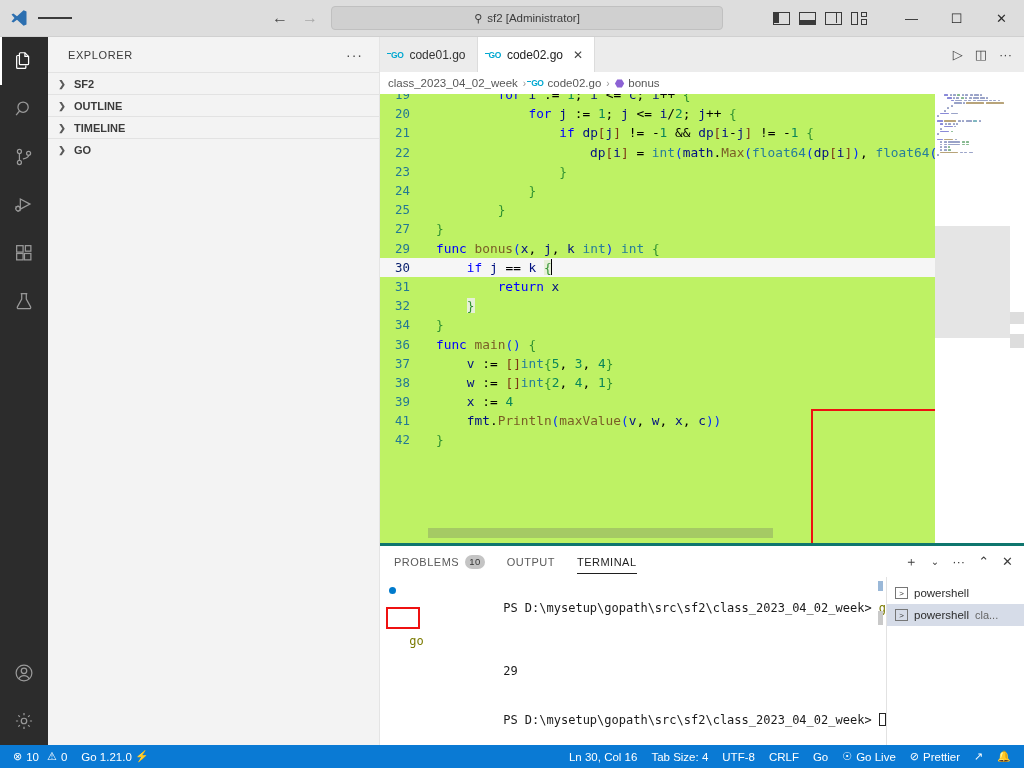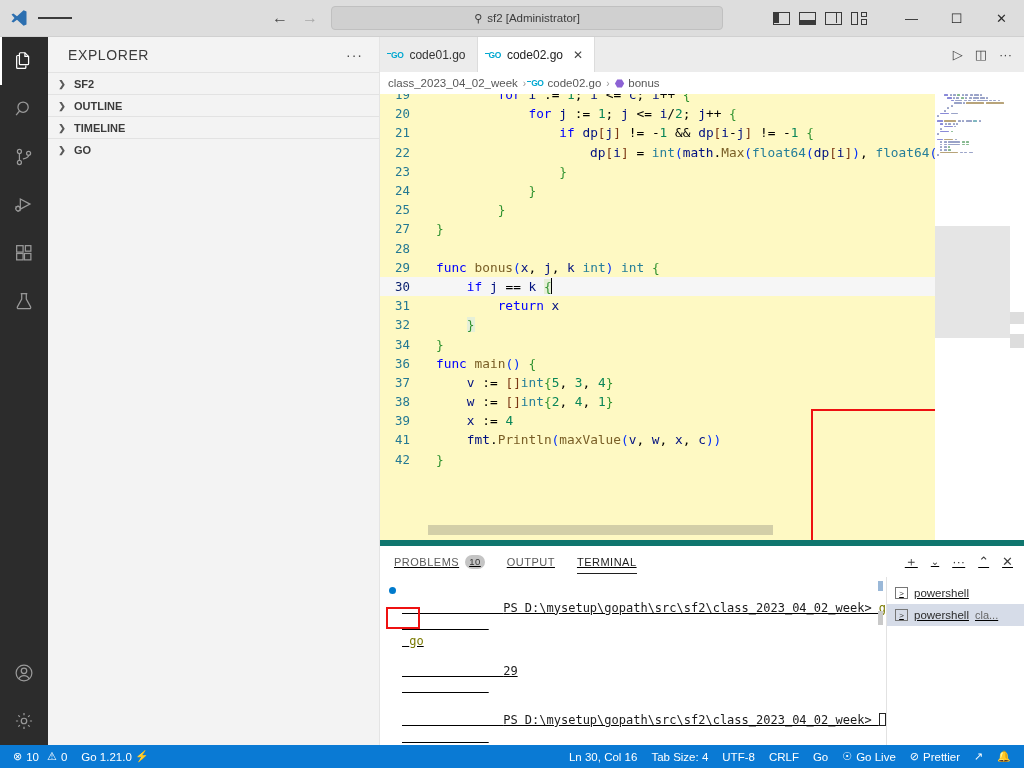--- a/index.html
+++ b/index.html
@@ -57,21 +57,21 @@
 
   
   .sidebar {
     width:332px; flex:0 0 332px; background:#f3f3f3; border-right:1px solid #e4e4e4;
     display:flex; flex-direction:column;
   }
   .sb-header {
     height:35px; display:flex; align-items:center; justify-content:space-between;
     padding:0 16px 0 20px;
   }
-  .sb-title { font-size:14px; letter-spacing:.6px; color:#3b3b3b; }
+  .sb-title { font-size:11px; letter-spacing:.6px; color:#3b3b3b; }
   .sb-dots { color:#4a4a4a; font-size:14px; letter-spacing:1px; cursor:pointer; }
   .sb-section {
     height:22px; display:flex; align-items:center; gap:6px; padding-left:8px;
     font-size:11px; font-weight:bold; color:#3b3b3b; cursor:pointer;
     border-top:1px solid #e2e2e2;
   }
   .sb-section:first-of-type { border-top:none; }
   .chev { font-size:9px; color:#5a5a5a; display:inline-block; width:12px; text-align:center; }
 
   
@@ -93,21 +93,21 @@
 
   .breadcrumbs {
     height:22px; display:flex; align-items:center; gap:5px; padding-left:8px;
     font-size:11.5px; color:#575757; background:#fff;
   }
   .bc-sep { color:#999; font-size:10px; }
   .bc-item { cursor:pointer; display:flex; align-items:center; gap:4px; }
   .hexicon { color:#8c62d4; font-size:11px; }
 
   
-  .codearea { flex:1; position:relative; background:#fef9c3; overflow:hidden; min-height:0; }
+  .codearea { flex:1; position:relative; background:#bef264; overflow:hidden; min-height:0; }
   .codescroll { position:absolute; inset:0 89px 0 0; overflow:hidden; }
   .codelines { position:relative; font-family:"DejaVu Sans Mono", monospace; font-size:12.8px; }
   .cline { height:19.2px; display:flex; align-items:center; white-space:pre; }
   .cline.cur { background:#f6f6f6; }
   .lnum {
     width:48px; flex:0 0 48px; text-align:right; padding-right:18px;
     color:#237893; font-size:12.4px; user-select:none;
   }
   .cline.cur .lnum { color:#0b216f; }
   .ctext { padding-left:8px; }
@@ -133,21 +133,21 @@
   .minimap { position:absolute; top:0; right:14px; width:75px; bottom:0; background:#fff; overflow:hidden; }
   .mm-row { height:2.6px; display:flex; gap:1.4px; padding-left:2px; align-items:center; }
   .mm-seg { height:1.7px; border-radius:.5px; }
   .mm-slider { position:absolute; left:0; right:0; top:132px; height:112px; background:rgba(0,0,0,.10); }
   .editor-vscroll { position:absolute; top:0; right:0; width:14px; bottom:0; background:#fff; }
   .editor-vscroll .thumb { position:absolute; right:0; width:14px; background:rgba(100,100,100,.22); }
   .hscroll { position:absolute; left:48px; right:89px; bottom:5px; height:10px; }
   .hscroll .hthumb { height:10px; background:rgba(100,100,100,.28); }
 
   
-  .panel { flex:0 0 180px; display:flex; flex-direction:column; border-top:6px solid #0f766e; background:#fff;text-decoration:underline; }
+  .panel { flex:0 0 180px; display:flex; flex-direction:column; border-top:3px solid #0f766e; background:#fff; }
   .panelhdr { height:31px; display:flex; align-items:center; padding-left:14px; position:relative; }
   .ptab {
     font-size:11px; letter-spacing:.5px; color:#5a5a5a; margin-right:22px; cursor:pointer;
     display:flex; align-items:center; gap:6px; height:31px; position:relative;
   }
   .ptab.active { color:#1f1f1f; }
   .ptab.active::after {
     content:""; position:absolute; left:0; right:0; bottom:3px; height:1.5px; background:#1f1f1f;
   }
   .pbadge {
@@ -365,21 +365,20 @@
         <div class="codescroll">
           <div class="codelines" id="codelines" style="margin-top:-9px;">
               <div class="cline"><span class="lnum">19</span><span class="ctext">        <span class="kw">for</span> <span class="var">i</span> <span class="op">:</span><span class="op">=</span> <span class="num">1</span><span class="op">;</span> <span class="var">i</span> <span class="op">&lt;</span><span class="op">=</span> <span class="var">c</span><span class="op">;</span> <span class="var">i</span><span class="op">+</span><span class="op">+</span> <span class="br2">{</span></span></div>
               <div class="cline"><span class="lnum">20</span><span class="ctext">            <span class="kw">for</span> <span class="var">j</span> <span class="op">:</span><span class="op">=</span> <span class="num">1</span><span class="op">;</span> <span class="var">j</span> <span class="op">&lt;</span><span class="op">=</span> <span class="var">i</span><span class="op">/</span><span class="num">2</span><span class="op">;</span> <span class="var">j</span><span class="op">+</span><span class="op">+</span> <span class="br2">{</span></span></div>
               <div class="cline"><span class="lnum">21</span><span class="ctext">                <span class="kw">if</span> <span class="var">dp</span><span class="br3">[</span><span class="var">j</span><span class="br3">]</span> <span class="op">!</span><span class="op">=</span> <span class="op">-</span><span class="num">1</span> <span class="op">&amp;</span><span class="op">&amp;</span> <span class="var">dp</span><span class="br3">[</span><span class="var">i</span><span class="op">-</span><span class="var">j</span><span class="br3">]</span> <span class="op">!</span><span class="op">=</span> <span class="op">-</span><span class="num">1</span> <span class="br2">{</span></span></div>
               <div class="cline"><span class="lnum">22</span><span class="ctext">                    <span class="var">dp</span><span class="br3">[</span><span class="var">i</span><span class="br3">]</span> <span class="op">=</span> <span class="typ">int</span><span class="br1">(</span><span class="var">math</span><span class="op">.</span><span class="fn">Max</span><span class="br1">(</span><span class="typ">float64</span><span class="br1">(</span><span class="var">dp</span><span class="br3">[</span><span class="var">i</span><span class="br3">]</span><span class="br1">)</span><span class="op">,</span> <span class="typ">float64</span><span class="br1">(</span></span></div>
               <div class="cline"><span class="lnum">23</span><span class="ctext">                <span class="br2">}</span></span></div>
               <div class="cline"><span class="lnum">24</span><span class="ctext">            <span class="br2">}</span></span></div>
               <div class="cline"><span class="lnum">25</span><span class="ctext">        <span class="br2">}</span></span></div>
               <div class="cline"><span class="lnum">27</span><span class="ctext"><span class="br2">}</span></span></div>
-              <div class="cline"><span class="lnum">28</span><span class="ctext"></span></div>
               <div class="cline"><span class="lnum">29</span><span class="ctext"><span class="kw">func</span> <span class="fn">bonus</span><span class="br1">(</span><span class="var">x</span><span class="op">,</span> <span class="var">j</span><span class="op">,</span> <span class="var">k</span> <span class="typ">int</span><span class="br1">)</span> <span class="typ">int</span> <span class="br2">{</span></span></div>
               <div class="cline cur"><span class="lnum">30</span><span class="ctext">    <span class="kw">if</span> <span class="var">j</span> <span class="op">=</span><span class="op">=</span> <span class="var">k</span> <span class="sel"><span class="br2">{</span></span><span class="cursor"></span></span></div>
               <div class="cline"><span class="lnum">31</span><span class="ctext">        <span class="kw">return</span> <span class="var">x</span></span></div>
               <div class="cline"><span class="lnum">32</span><span class="ctext">    <span class="sel"><span class="br2">}</span></span></span></div>
               <div class="cline"><span class="lnum">34</span><span class="ctext"><span class="br2">}</span></span></div>
               <div class="cline"><span class="lnum">36</span><span class="ctext"><span class="kw">func</span> <span class="fn">main</span><span class="br1">(</span><span class="br1">)</span> <span class="br2">{</span></span></div>
               <div class="cline"><span class="lnum">37</span><span class="ctext">    <span class="var">v</span> <span class="op">:</span><span class="op">=</span> <span class="br3">[</span><span class="br3">]</span><span class="typ">int</span><span class="br2">{</span><span class="num">5</span><span class="op">,</span> <span class="num">3</span><span class="op">,</span> <span class="num">4</span><span class="br2">}</span></span></div>
               <div class="cline"><span class="lnum">38</span><span class="ctext">    <span class="var">w</span> <span class="op">:</span><span class="op">=</span> <span class="br3">[</span><span class="br3">]</span><span class="typ">int</span><span class="br2">{</span><span class="num">2</span><span class="op">,</span> <span class="num">4</span><span class="op">,</span> <span class="num">1</span><span class="br2">}</span></span></div>
               <div class="cline"><span class="lnum">39</span><span class="ctext">    <span class="var">x</span> <span class="op">:</span><span class="op">=</span> <span class="num">4</span></span></div>
               <div class="cline"><span class="lnum">41</span><span class="ctext">    <span class="var">fmt</span><span class="op">.</span><span class="fn">Println</span><span class="br1">(</span><span class="fn">maxValue</span><span class="br1">(</span><span class="var">v</span><span class="op">,</span> <span class="var">w</span><span class="op">,</span> <span class="var">x</span><span class="op">,</span> <span class="var">c</span><span class="br1">)</span><span class="br1">)</span></span></div>

